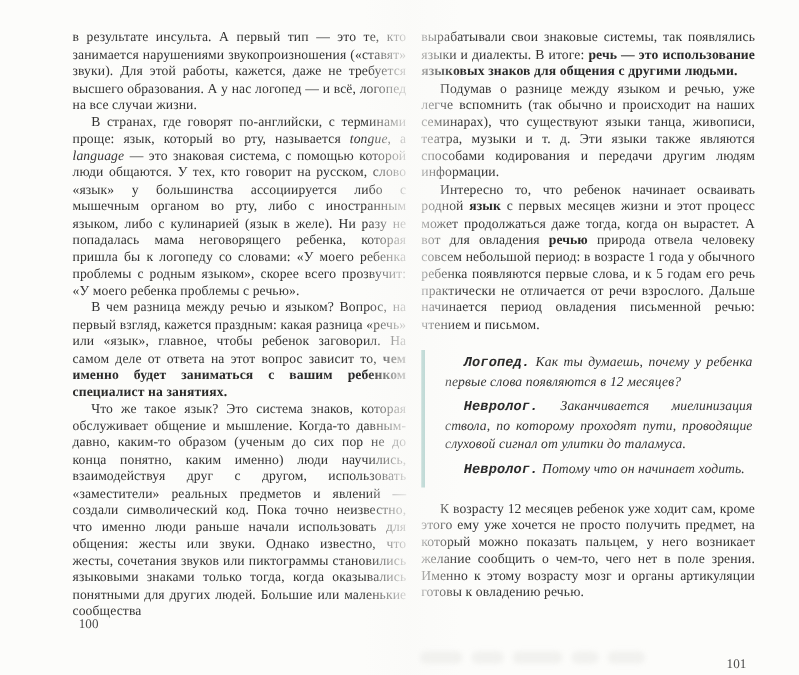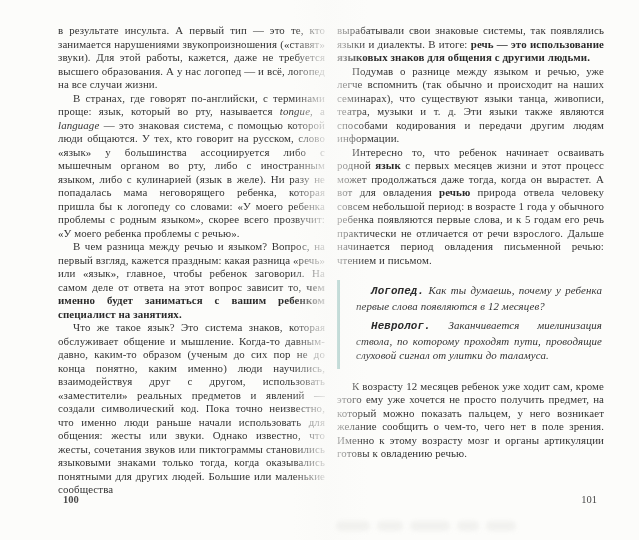--- a/index.html
+++ b/index.html
@@ -29,22 +29,22 @@
     padding:3px 2px 1px 16px;
   }
   .dialogue p {
     margin:0 0 5px 0; text-indent:15px;
     font-style:italic; line-height:14.6px; text-align:justify;
   }
   .dialogue p b { font-style:italic; color:#2b2b2b;font-family:Liberation Mono, monospace; }
   .page-num {
     position:absolute; top:494px; font-size:10.5px; color:#4a4a4a;
   }
-  .page-num-left  { left:63px;font-weight:bold; }
-  .page-num-right { right:42px; }
+  .page-num-left  { left:63px; }
+  .page-num-right { right:42px;margin-top:32px; }
   
   .gutter-fade {
     position:absolute; left:292px; top:0; width:76px; height:540px;
     background:linear-gradient(90deg,
       rgba(252,252,250,0) 0%,
       rgba(250,250,248,0.85) 45%,
       rgba(250,250,248,0.6) 62%,
       rgba(252,252,250,0) 100%);
     pointer-events:none;
   }
@@ -75,20 +75,21 @@
       <p class="para">Что же такое язык? Это система знаков, которая обслуживает общение и мышление. Когда-то давным-давно, каким-то образом (ученым до сих пор не до конца понятно, каким именно) люди научились, взаимодействуя друг с другом, использовать «заместители» реальных предметов и явлений — создали символический код. Пока точно неизвестно, что именно люди раньше начали использовать для общения: жесты или звуки. Однако известно, что жесты, сочетания звуков или пиктограммы становились языковыми знаками только тогда, когда оказывались понятными для других людей. Большие или маленькие сообщества</p>
     </div>
 
   <div class="text-col text-col-right">
       <p class="para no-indent">вырабатывали свои знаковые системы, так появлялись языки и диалекты. В итоге: <b>речь — это использование языковых знаков для общения с другими людьми.</b></p>
       <p class="para">Подумав о разнице между языком и речью, уже легче вспомнить (так обычно и происходит на наших семинарах), что существуют языки танца, живописи, театра, музыки и т. д. Эти языки также являются способами кодирования и передачи другим людям информации.</p>
       <p class="para">Интересно то, что ребенок начинает осваивать родной <b>язык</b> с первых месяцев жизни и этот процесс может продолжаться даже тогда, когда он вырастет. А вот для овладения <b>речью</b> природа отвела человеку совсем небольшой период: в возрасте 1 года у обычного ребенка появляются первые слова, и к 5 годам его речь практически не отличается от речи взрослого. Дальше начинается период овладения письменной речью: чтением и письмом.</p>
       <div class="dialogue">
         <p><b><i>Логопед.</i></b><i> Как ты думаешь, почему у ребенка первые слова появляются в 12 месяцев?</i></p>
         <p><b><i>Невролог.</i></b><i> Заканчивается миелинизация ствола, по которому проходят пути, проводящие слуховой сигнал от улитки до таламуса.</i></p>
+        <p><b><i>Невролог.</i></b><i> Потому что он начинает ходить.</i></p>
       </div>
       <p class="para">К возрасту 12 месяцев ребенок уже ходит сам, кроме этого ему уже хочется не просто получить предмет, на который можно показать пальцем, у него возникает желание сообщить о чем-то, чего нет в поле зрения. Именно к этому возрасту мозг и органы артикуляции готовы к овладению речью.</p>
     </div>
 
   <span class="page-num page-num-left">100</span>
 
   <span class="page-num page-num-right">101</span>
 
   <div class="gutter-fade"></div>
 

